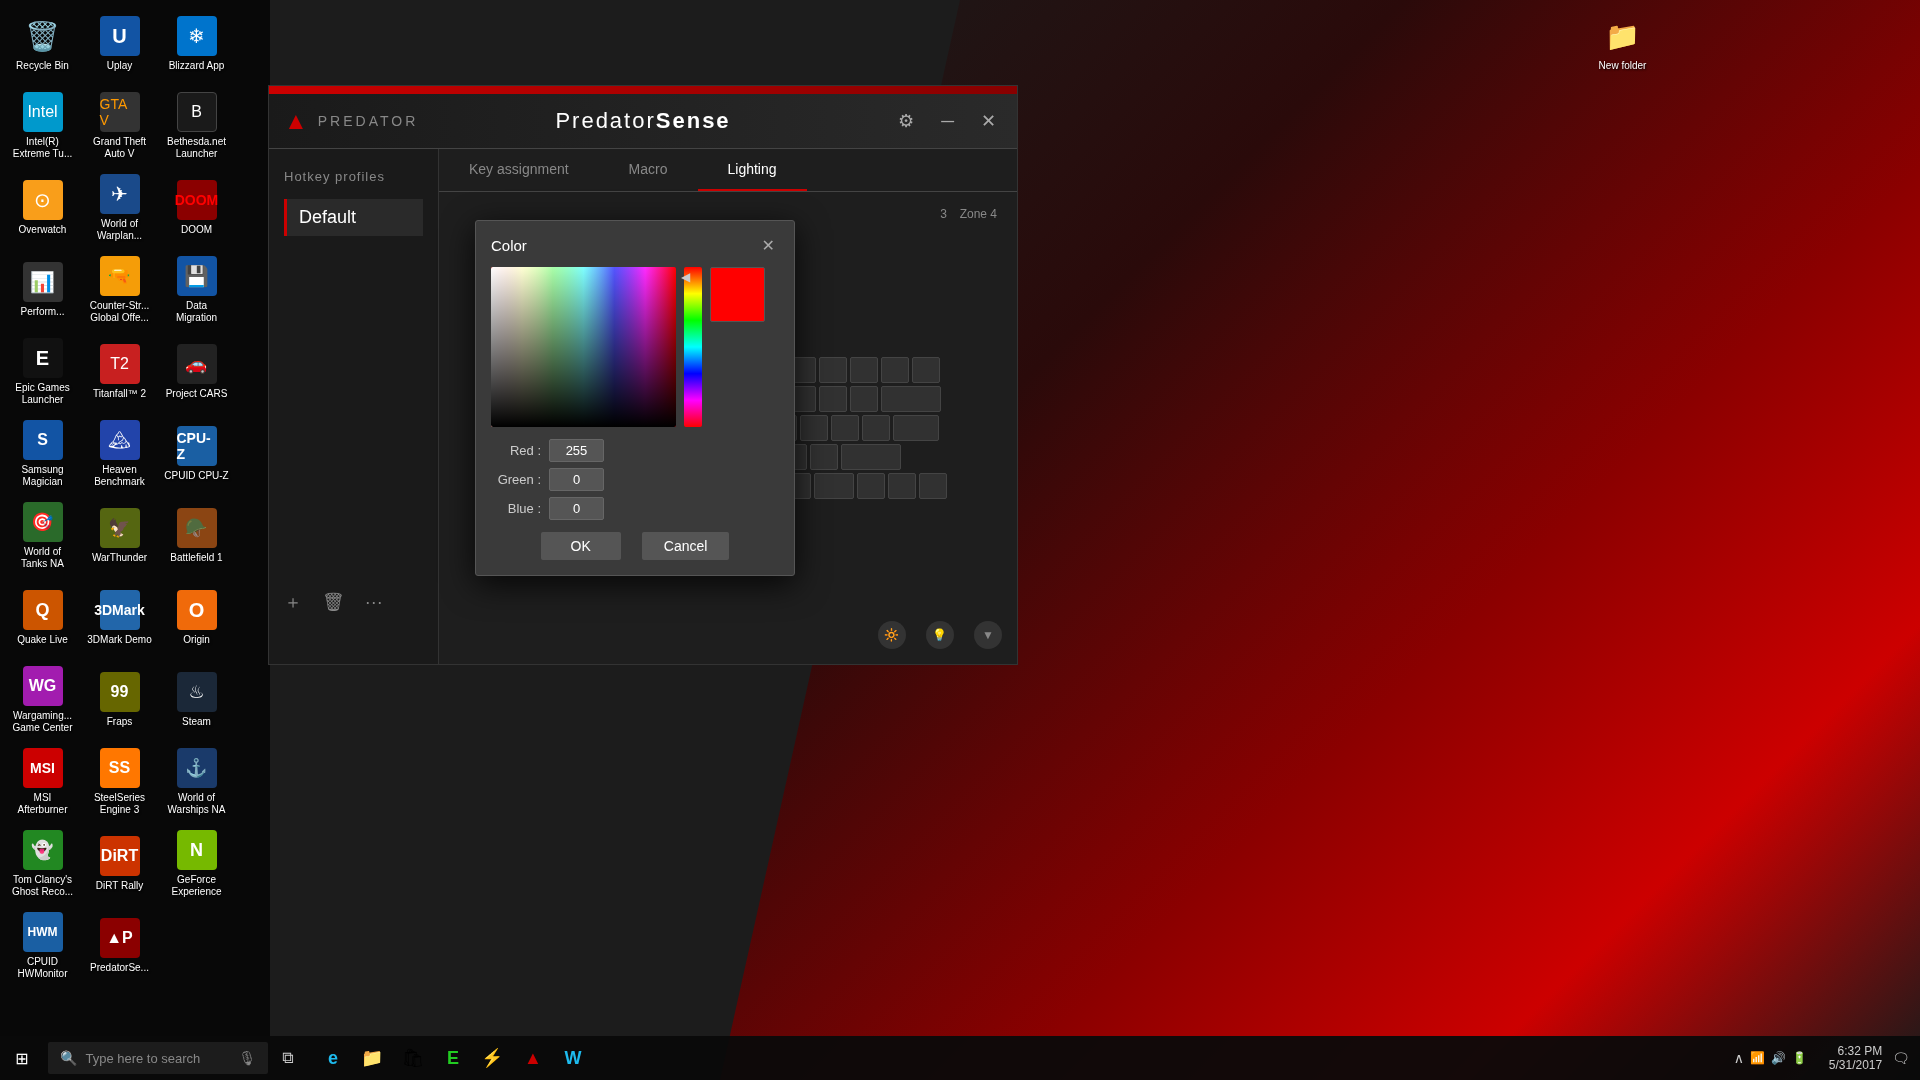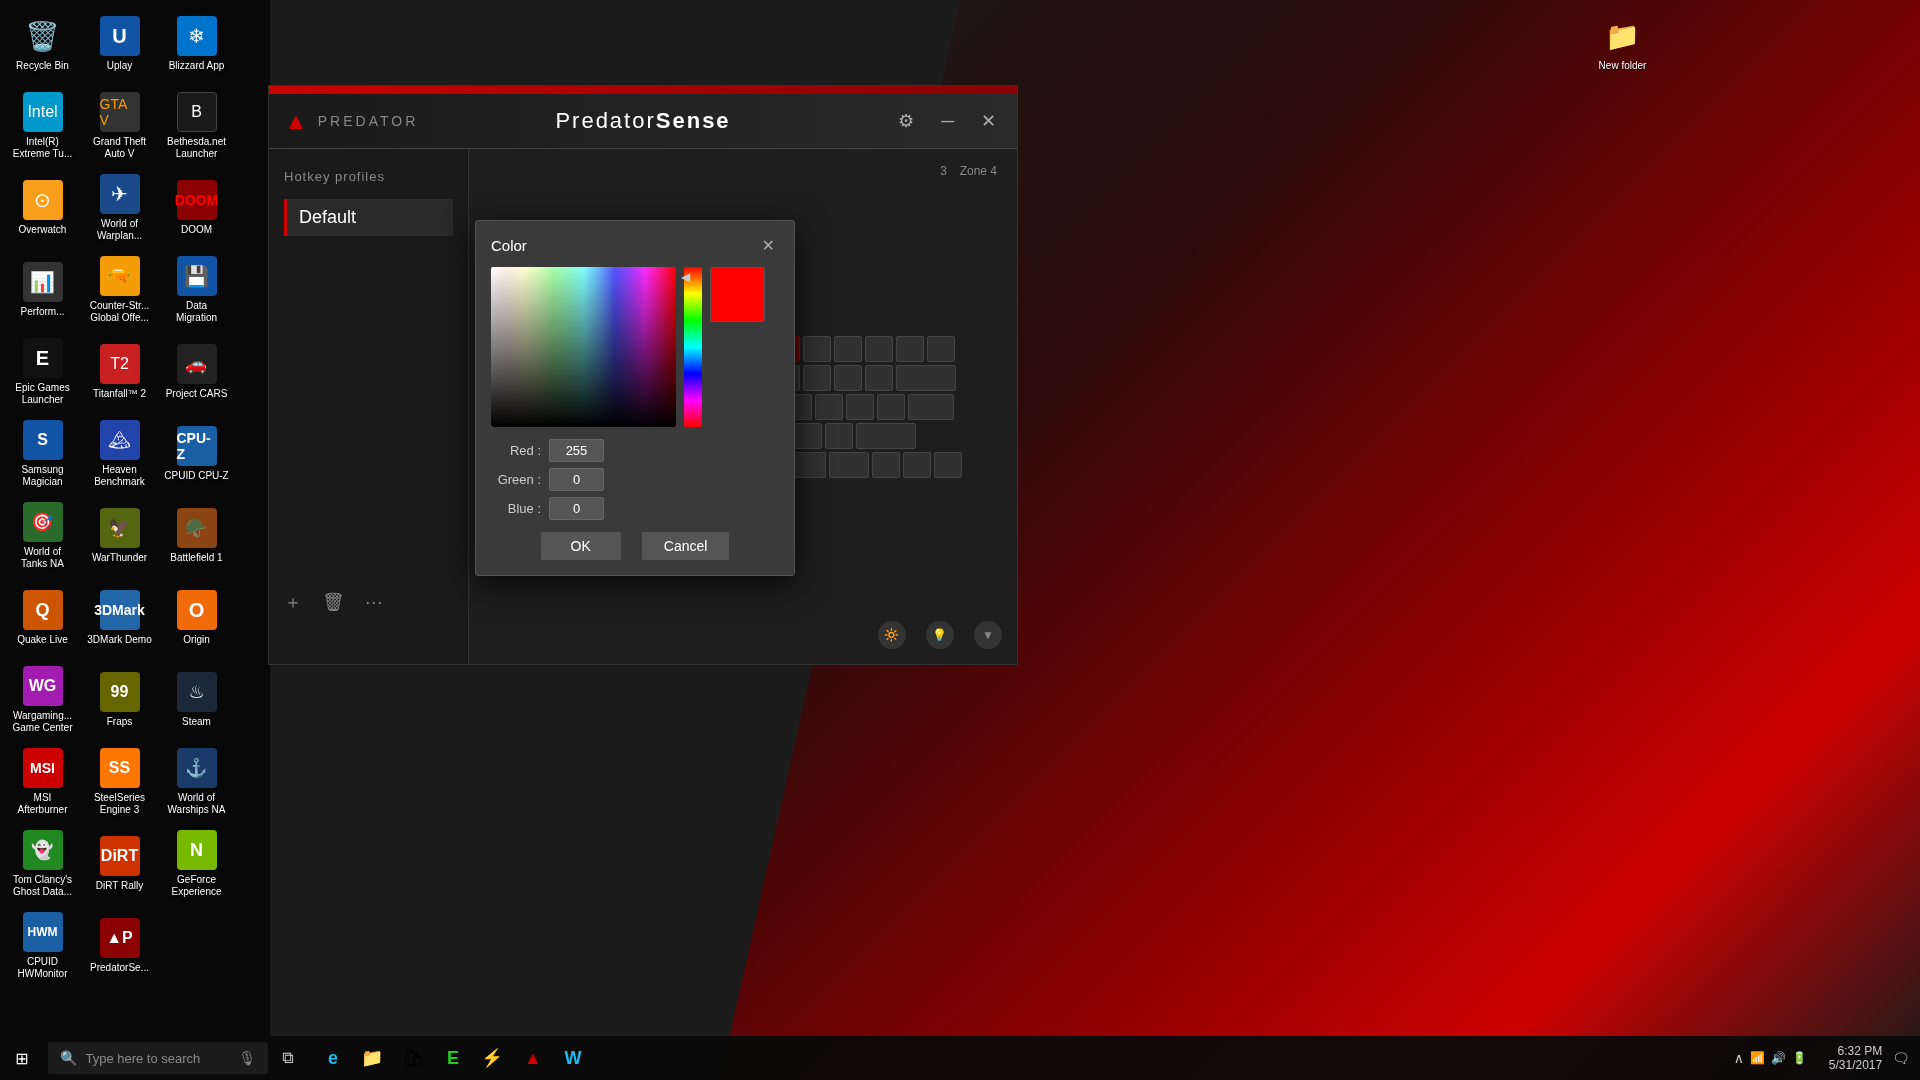--- a/index.html
+++ b/index.html
@@ -149,21 +149,21 @@
     }
 
     .predator-content {
       display: flex;
       flex: 1;
       overflow: hidden;
     }
 
     
     .predator-sidebar {
-      width: 200px;
+      width: 170px;
       background: #1a1a1a;
       padding: 20px 15px;
       border-right: 1px solid #333;
     }
 
     .predator-sidebar-title {
       color: #888;
       font-size: 13px;
       margin-bottom: 15px;
       letter-spacing: 1px;
@@ -619,21 +619,21 @@
       <div class="icon-img" style="background:#ff7700;color:white;font-size:16px;font-weight:bold;">SS</div>
       <div class="icon-label">SteelSeries Engine 3</div>
     </div>
 
     <div class="desktop-icon">
       <div class="icon-img" style="background:#1a3a6a;color:white;font-size:18px;">⚓</div>
       <div class="icon-label">World of Warships NA</div>
     </div>
     <div class="desktop-icon">
       <div class="icon-img" style="background:#228822;color:white;font-size:18px;">👻</div>
-      <div class="icon-label">Tom Clancy's Ghost Data...</div>
+      <div class="icon-label">Tom Clancy's Ghost Reco...</div>
     </div>
     <div class="desktop-icon">
       <div class="icon-img" style="background:#cc3300;color:white;font-size:16px;font-weight:bold;">DiRT</div>
       <div class="icon-label">DiRT Rally</div>
     </div>
 
     <div class="desktop-icon">
       <div class="icon-img" style="background:#76b900;color:white;font-size:18px;font-weight:bold;">N</div>
       <div class="icon-label">GeForce Experience</div>
     </div>
@@ -681,20 +681,25 @@
 
         <div style="margin-top:auto;position:absolute;bottom:50px;left:15px;display:flex;gap:20px;">
           <button class="predator-bottom-btn">＋</button>
           <button class="predator-bottom-btn">🗑</button>
           <button class="predator-bottom-btn">···</button>
         </div>
       </div>
 
       <div class="predator-main">
 
+        <div class="predator-tabs">
+          <div class="predator-tab">Key assignment</div>
+          <div class="predator-tab">Macro</div>
+          <div class="predator-tab active">Lighting</div>
+        </div>
 
         <div class="keyboard-area">
 
           <div style="position:relative;width:100%;height:100%;display:flex;align-items:center;justify-content:center;padding:20px;">
 
             <div style="display:flex;flex-direction:column;gap:3px;opacity:0.7;">
               <div style="display:flex;gap:3px;">
                 <div style="background:#3a3a3a;border:1px solid #555;border-radius:2px;width:28px;height:26px;font-size:7px;color:#888;display:flex;align-items:center;justify-content:center;">Esc</div>
                 <div style="background:#3a3a3a;border:1px solid #555;border-radius:2px;width:28px;height:26px;"></div>
                 <div style="background:#3a3a3a;border:1px solid #555;border-radius:2px;width:28px;height:26px;"></div>

